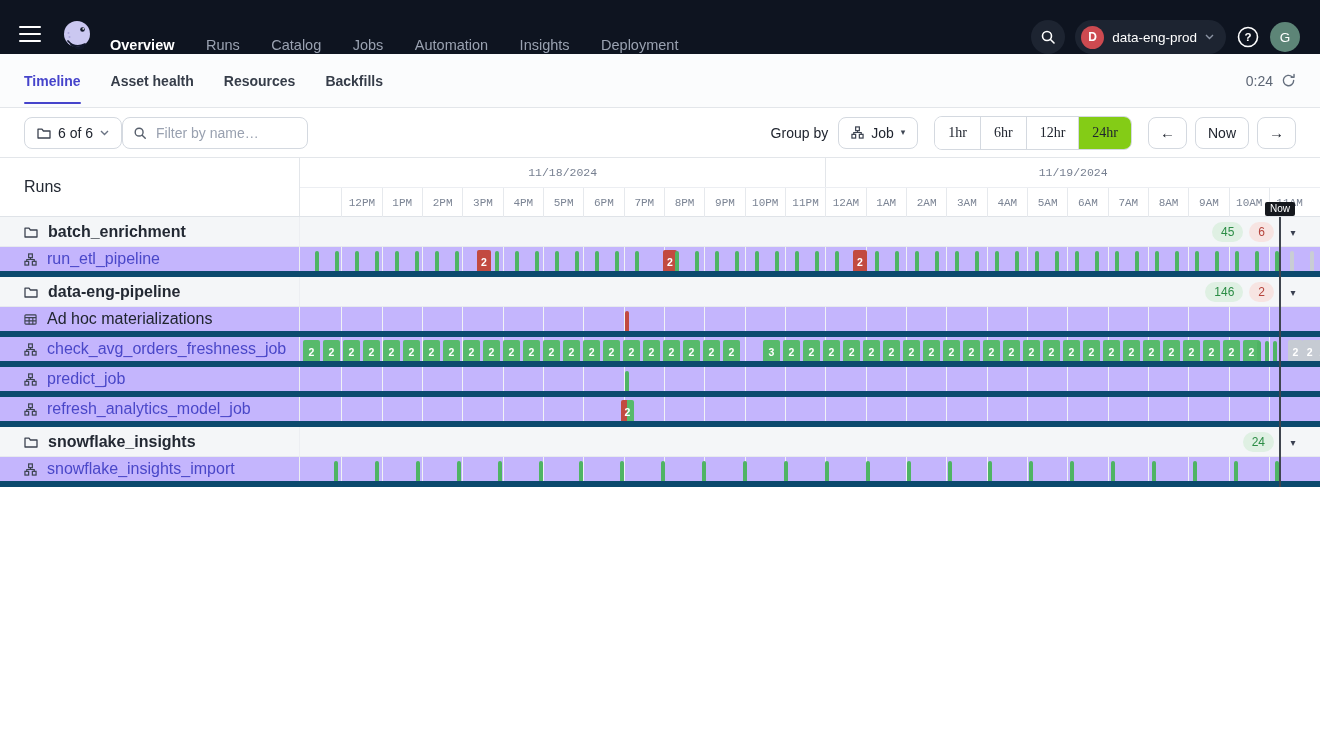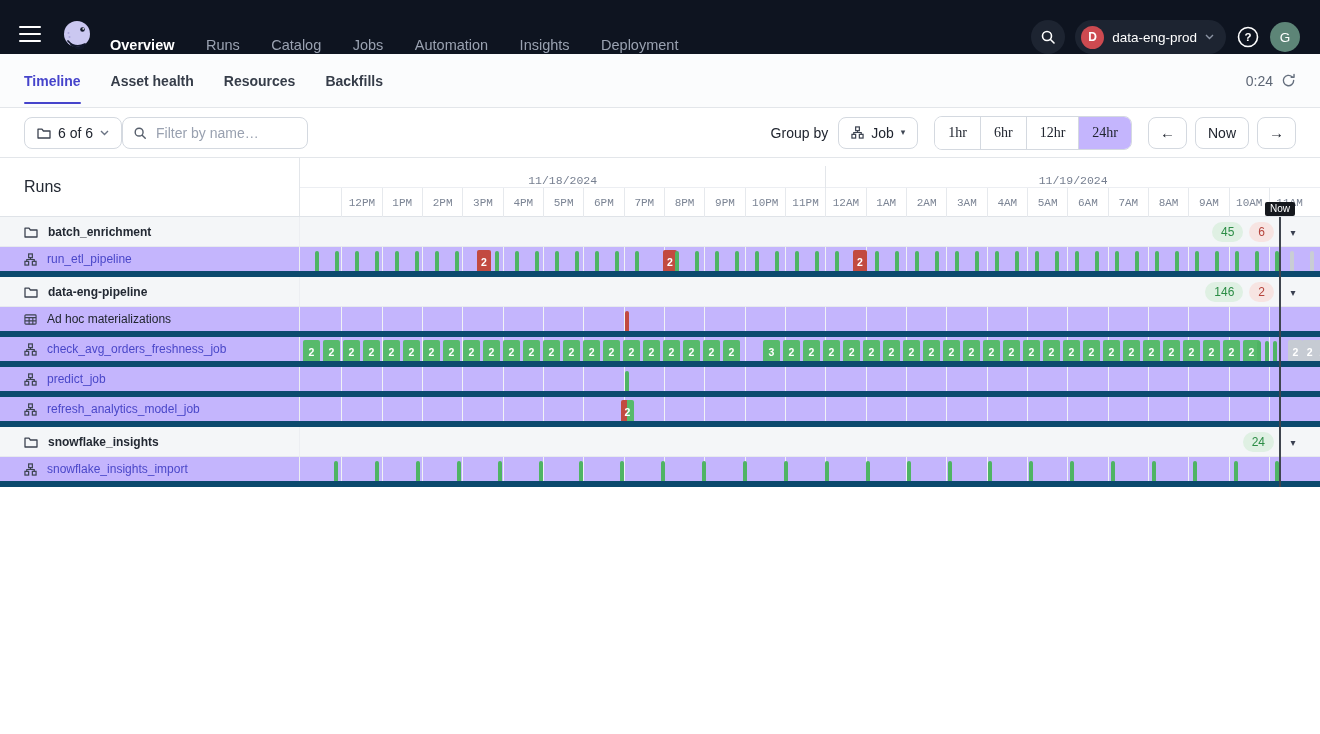--- a/index.html
+++ b/index.html
@@ -35,41 +35,41 @@
   .chev{display:flex;color:#6a7383;}
   .caret-solid{font-size:9px;color:#3f4653;line-height:1;}
   .filter-input{height:32px;width:186px;border:1px solid #d4d9e0;border-radius:8px;display:flex;align-items:center;gap:7px;padding:0 10px;}
   .filter-input input{border:none;outline:none;flex:1;font-size:14px;font-family:inherit;color:#20252f;min-width:0;background:transparent;}
   .filter-input input::placeholder{color:#99a1b0;}
   .fb-right{margin-left:auto;display:flex;align-items:center;gap:8px;}
   .groupby-label{font-size:14px;color:#20252f;margin-right:2px;}
   .segmented{display:flex;border:1px solid #d4d9e0;border-radius:8px;overflow:hidden;margin:0 8px;}
   .seg{height:32px;padding:0 13px;background:#fff;border:none;border-left:1px solid #d4d9e0;font-size:14px;color:#20252f;font-family:Liberation Serif, serif;cursor:pointer;display:flex;align-items:center;}
   .seg:first-child{border-left:none;}
-  .seg.active{background:#c4b5fd;}
+  .seg.active{background:#84cc16;}
   .btn.sq{padding:0 11px;font-size:15px;}
 
   
   .tl-header{display:flex;border-top:1px solid #e3e6ea;border-bottom:1px solid #dfe3e8;height:60px;}
   .tl-runs{width:300px;border-right:1px solid #e3e6ea;display:flex;align-items:center;padding-left:24px;font-size:16px;color:#232933;flex:none;}
   .tl-scale{flex:1;position:relative;}
   .tl-dates{height:30px;position:relative;border-bottom:1px solid #eceef2;}
-  .date-section{position:absolute;top:0;height:100%;display:flex;align-items:center;justify-content:center;font-family:"Liberation Mono",monospace;font-size:11.5px;color:#767f90;margin-top:8px;}
+  .date-section{position:absolute;top:0;height:100%;display:flex;align-items:center;justify-content:center;font-family:"Liberation Mono",monospace;font-size:11.5px;color:#767f90;}
   .date-section.sep{border-left:1px solid #e3e6ea;}
   .tl-hours{height:29px;position:relative;}
   .hour-cell{position:absolute;top:0;height:100%;width:3.954%;border-left:1px solid #e6e9ed;display:flex;align-items:center;justify-content:center;font-family:"Liberation Mono",monospace;font-size:11px;color:#7b8494;}
   .now-tip{position:absolute;bottom:0;transform:translateX(-50%);background:#15181d;color:#fff;font-size:10px;padding:1px 5px 2px;border-radius:2px;z-index:7;}
 
   
   .tl-rows{position:relative;}
   .row{display:flex;height:30px;border-bottom:6px solid #0c4a6e;position:relative;background:#c4b5fd;}
   .row.group{background:#f4f6f8;border-bottom:1px solid #e7eaee;}
   .row-label{width:300px;display:flex;align-items:center;gap:10px;padding-left:24px;border-right:1px solid #eceef2;flex:none;}
   .row-label svg{flex:none;}
-  .row-name{font-size:12px;color:#20252f;white-space:nowrap;}
+  .row-name{font-size:16px;color:#20252f;white-space:nowrap;}
   .row.group .row-name{font-weight:700;color:#232933;}
   .row.job .row-name{color:#4a47c9;cursor:pointer;}
   .row-track{flex:1;position:relative;overflow:hidden;}
   .gl{position:absolute;top:0;bottom:0;width:1px;background:#f0f2f5;}
   .mk{position:absolute;}
   .mk-s,.mk-f,.mk-q{top:4px;height:22px;width:4px;border-radius:2px;transform:translateX(-50%);cursor:pointer;}
   .mk-s{background:#4fb464;}
   .mk-f{background:#c24a40;}
   .mk-q{background:#c9cdd5;}
   .mk-S,.mk-F,.mk-Q,.mk-M{top:3px;height:24px;border-radius:2px;color:#fff;font-size:10.5px;font-weight:700;display:flex;align-items:center;justify-content:center;cursor:pointer;}

